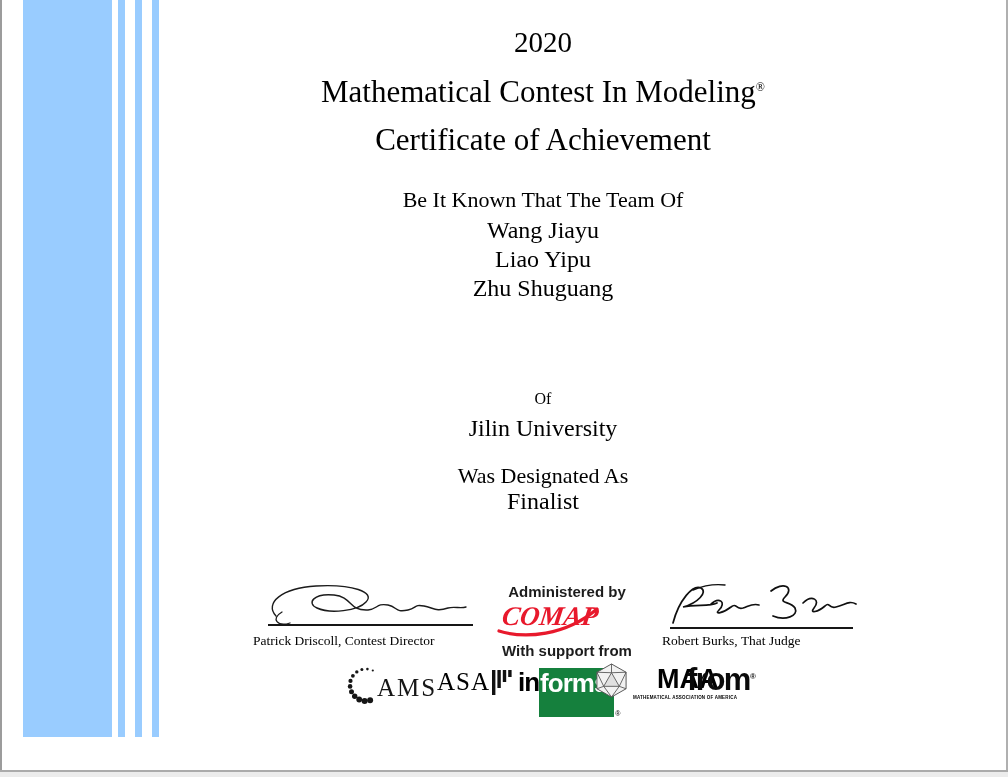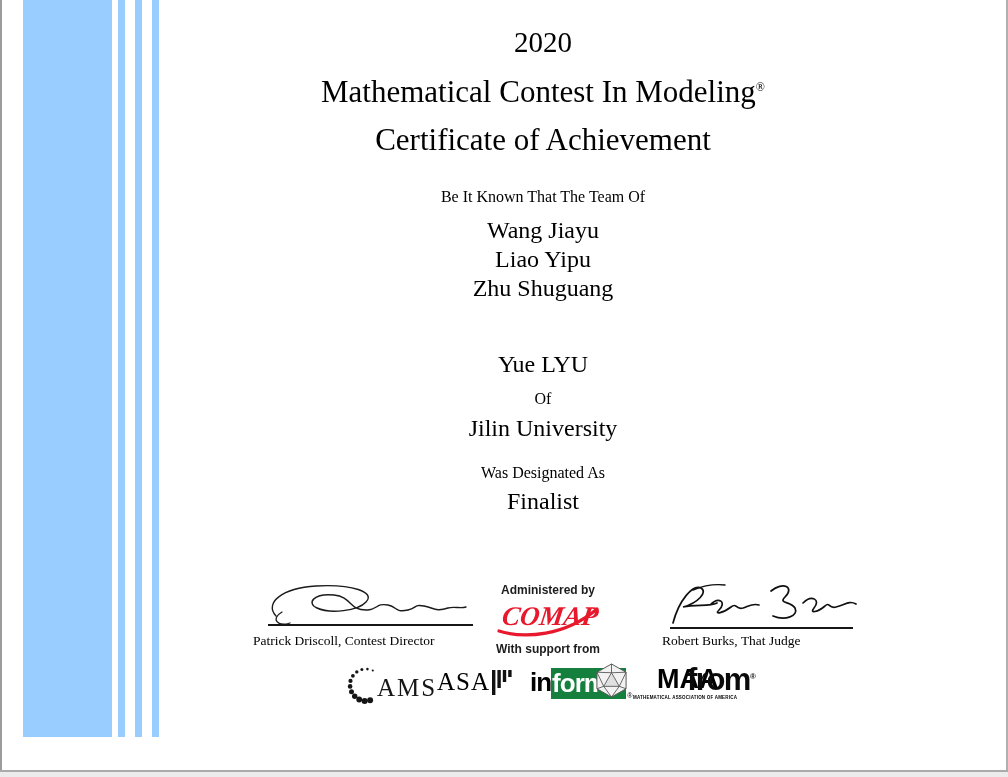--- a/index.html
+++ b/index.html
@@ -18,53 +18,53 @@
   .bar-wide { left:23px; width:89px; }
   .bar-1 { left:118px; width:7px; }
   .bar-2 { left:135px; width:7px; }
   .bar-3 { left:152px; width:7px; }
   
   .cline { position:absolute; left:78px; width:930px; text-align:center; line-height:1.1; white-space:nowrap; }
   .year      { top:27px;  font-size:29px; }
   .title     { top:75px;  font-size:31px; }
   .title sup { font-size:12px; }
   .subtitle  { top:123px; font-size:31px; }
-  .small-line{ font-size:16px; }
+  .small-line{ font-size:22px; }
   .big-line  { font-size:24px; }
   .intro1    { top:188px; }
   .member1   { top:217px; }
   .member2   { top:246px; }
   .member3   { top:275px; }
   .intro2    { top:316px; }
   .advisor   { top:351px; }
   .of-line   { top:390px; font-size:16px; }
   .inst      { top:415px; }
   .intro3    { top:464px; }
   .desig     { top:488px; }
   
   .sig-svg    { position:absolute; }
   .sig-line   { position:absolute; height:2px; background:#161616; }
   .sig-line-left  { left:268px; top:624px; width:205px; }
   .sig-line-right { left:670px; top:627px; width:183px; }
   .sig-label  { position:absolute; font-size:13.5px; text-align:left; white-space:nowrap; }
   .sig-label-left  { left:253px; top:633px; width:235px; }
   .sig-label-right { left:662px; top:633px; width:200px; }
   
-  .mini-sans  { position:absolute; left:483px; width:130px; text-align:center;
-                font-family:"Liberation Sans", sans-serif; font-size:12px; font-weight:bold; color:#1c1c1c; }
+  .mini-sans  { position:absolute; left:502px; width:130px; text-align:center;
+                font-family:"Liberation Sans", sans-serif; font-size:15px; font-weight:bold; color:#1c1c1c; }
   .admin-label   { top:583px; }
   .support-label { top:642px; }
   .comap-svg  { position:absolute; left:493px; top:596px; }
   
   .sponsor { position:absolute; }
   .ams-logo { left:345px; top:666px; }
   .asa-logo { left:437px; top:669px; display:flex; align-items:flex-start; }
   .asa-text { font-size:25px; letter-spacing:1px; line-height:1; }
   .asa-bars { margin-left:2px; margin-top:1px; }
-  .informs-logo { left:530px; top:668px; display:flex; align-items:stretch; height:31px;
+  .informs-logo { left:518px; top:668px; display:flex; align-items:stretch; height:49px;
                   font-family:"Liberation Sans", sans-serif; font-weight:bold; }
   .informs-in   { font-size:26px; letter-spacing:-1px; line-height:29px; color:#000; }
   .informs-box  { background:#15803d; color:#fff; font-size:26px; letter-spacing:-1px;
                   line-height:29px; padding:1px 7px 10px 1px; }
   .informs-reg  { font-size:7px; align-self:flex-end; margin-left:1px; font-weight:normal; }
   .maa-logo { left:594px; top:663px; display:flex; align-items:flex-start;
               font-family:"Liberation Sans", sans-serif; }
   .maa-textcol { margin-left:4px; }
   .maa-text { font-size:27px; font-weight:bold; letter-spacing:0px; line-height:1; margin-top:3px;margin-left:24px; }
   .maa-caption { font-size:4.5px; font-weight:bold; letter-spacing:0.2px; white-space:nowrap; margin-top:2px; }
@@ -89,21 +89,20 @@
 
   <div class="cline year">2020</div>
   <div class="cline title"><span>Mathematical Contest In Modeling</span><sup>®</sup></div>
   <div class="cline subtitle">Certificate of Achievement</div>
 
   <div class="cline small-line intro1">Be It Known That The Team Of</div>
   <div class="cline big-line member2">Liao Yipu</div>
   <div class="cline big-line member1">Wang Jiayu</div>
   <div class="cline big-line member3">Zhu Shuguang</div>
 
-  <div class="cline big-line advisor">Yue LYU</div>
 
   <div class="cline of-line">Of</div>
   <div class="cline big-line inst">Jilin University</div>
 
   <div class="cline small-line intro3">Was Designated As</div>
   <div class="cline big-line desig">Finalist</div>
 
   <svg class="sig-svg" style="left:256px; top:581px;" width="218" height="46" viewBox="0 0 218 46">
     <path d="M20,35 C8,22 26,7 60,5 C96,3 120,11 110,21 C102,30 74,33 61,27 C50,22 58,12 78,14 C97,16 92,30 112,29 C122,28 120,22 132,24 C142,26 139,32 152,29 C161,27 158,23 168,25 C178,27 180,31 192,27 C199,25 204,28 210,26" fill="none" stroke="#1b1b1b" stroke-width="1.4" stroke-linecap="round"></path>
     <path d="M34,42 C22,46 14,38 26,31" fill="none" stroke="#1b1b1b" stroke-width="1.3" stroke-linecap="round"></path>

